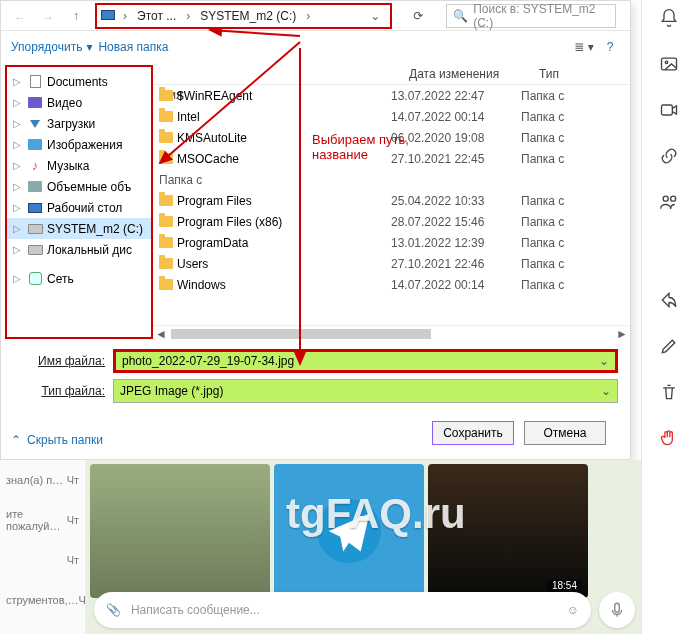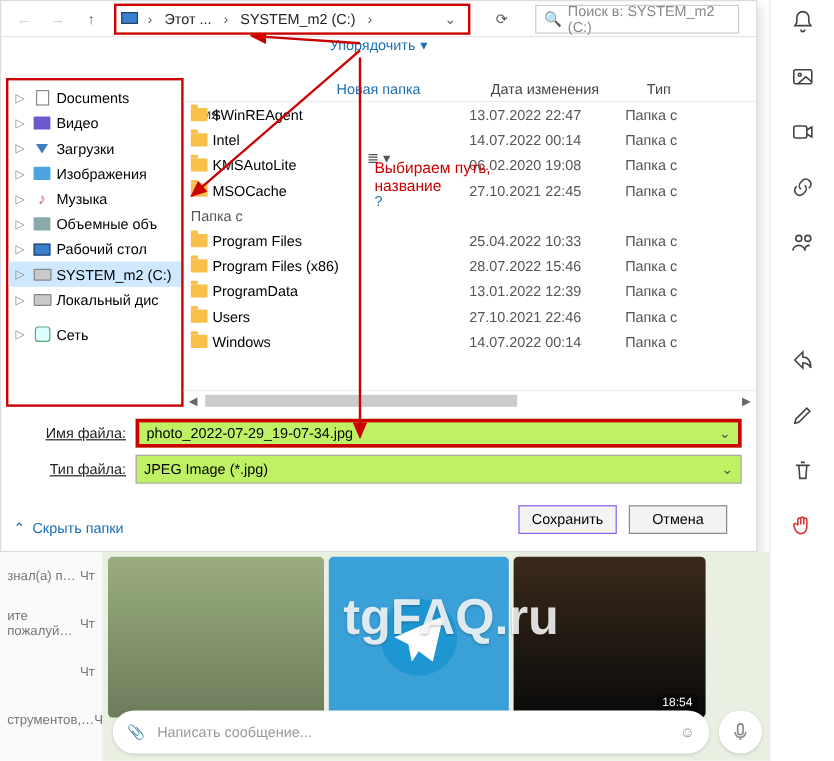--- a/index.html
+++ b/index.html
@@ -21,21 +21,21 @@
 
 .titlebar { height: 30px; display:flex; align-items:center; padding: 0 8px; gap:6px; border-bottom: 1px solid #e5e5e5;}
 .nav-btn { width:22px; height:22px; display:flex; align-items:center; justify-content:center; color:#666; }
 .nav-btn.disabled { color:#ccc; }
 .addrbar-wrap { display:flex; align-items:center; gap:6px; border:2px solid #c00; height:26px; padding:0 4px; margin-left:2px;}
 .addrbar-wrap .crumb { padding: 0 2px; color:#222; }
 .addrbar-wrap .sep { color:#666; padding:0 2px;}
 .refresh-btn { width:28px; display:flex; align-items:center; justify-content:center; color:#555; margin-left:6px;}
 .searchbox { margin-left:8px; height:24px; border:1px solid #ccc; display:flex; align-items:center; padding:0 6px; color:#888; width:170px;}
 
-.toolbar { height: 32px; display:flex; align-items:center; padding:0 10px; gap:22px; color:#1a6fb5;flex-direction:column; }
+.toolbar { height: 32px; display:flex; align-items:center; padding:0 10px; gap:6px; color:#1a6fb5; }
 .toolbar .btn { display:flex; align-items:center; gap:4px; cursor:pointer; }
 .toolbar .spacer { flex:1; }
 .toolbar .iconbtn { color:#555; width:20px; text-align:center; cursor:pointer;}
 
 .body { display:flex; height: 278px; }
 .sidebar { width: 148px; border:2px solid #c00; margin:2px 0 2px 4px; overflow:hidden; padding:4px 0;}
 .sidebar .node { display:flex; align-items:center; height:21px; padding-left:6px; gap:4px; cursor:pointer; white-space:nowrap; }
 .sidebar .node .caret { width:10px; color:#888; font-size:10px; }
 .sidebar .node .ic { width:16px; height:16px; display:flex; align-items:center; justify-content:center; }
 .sidebar .node.sel { background:#cde8ff; }

